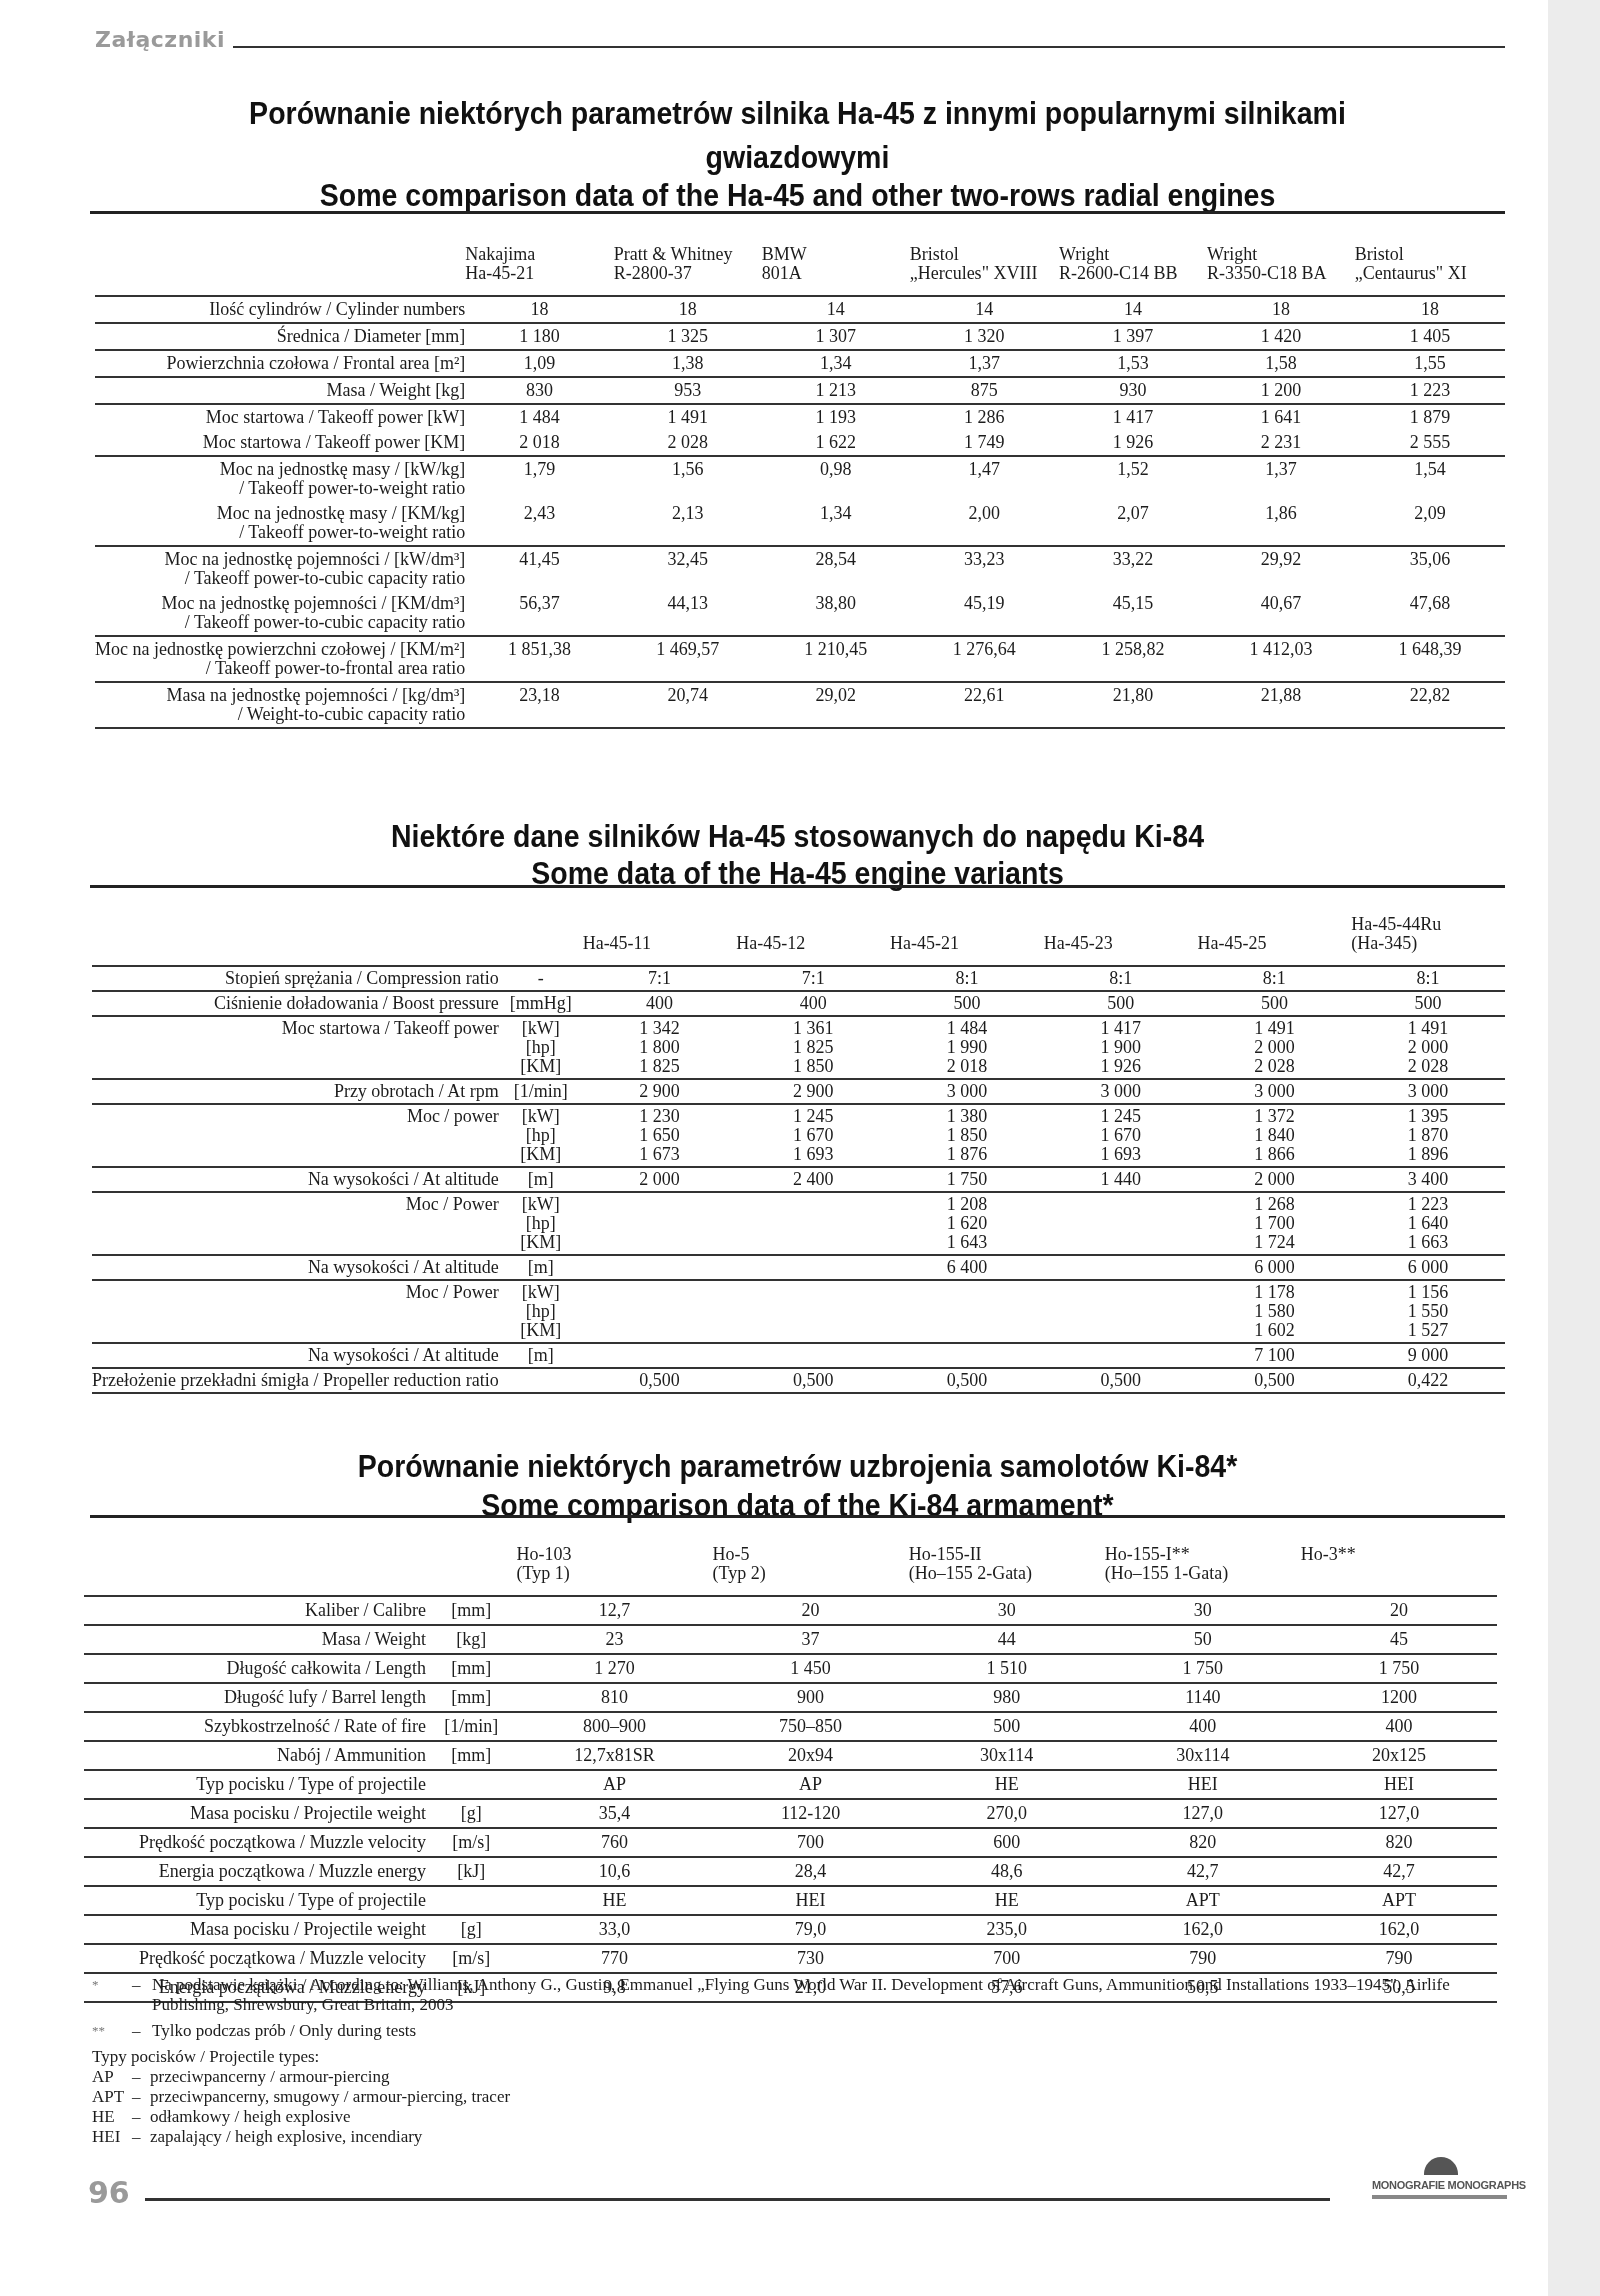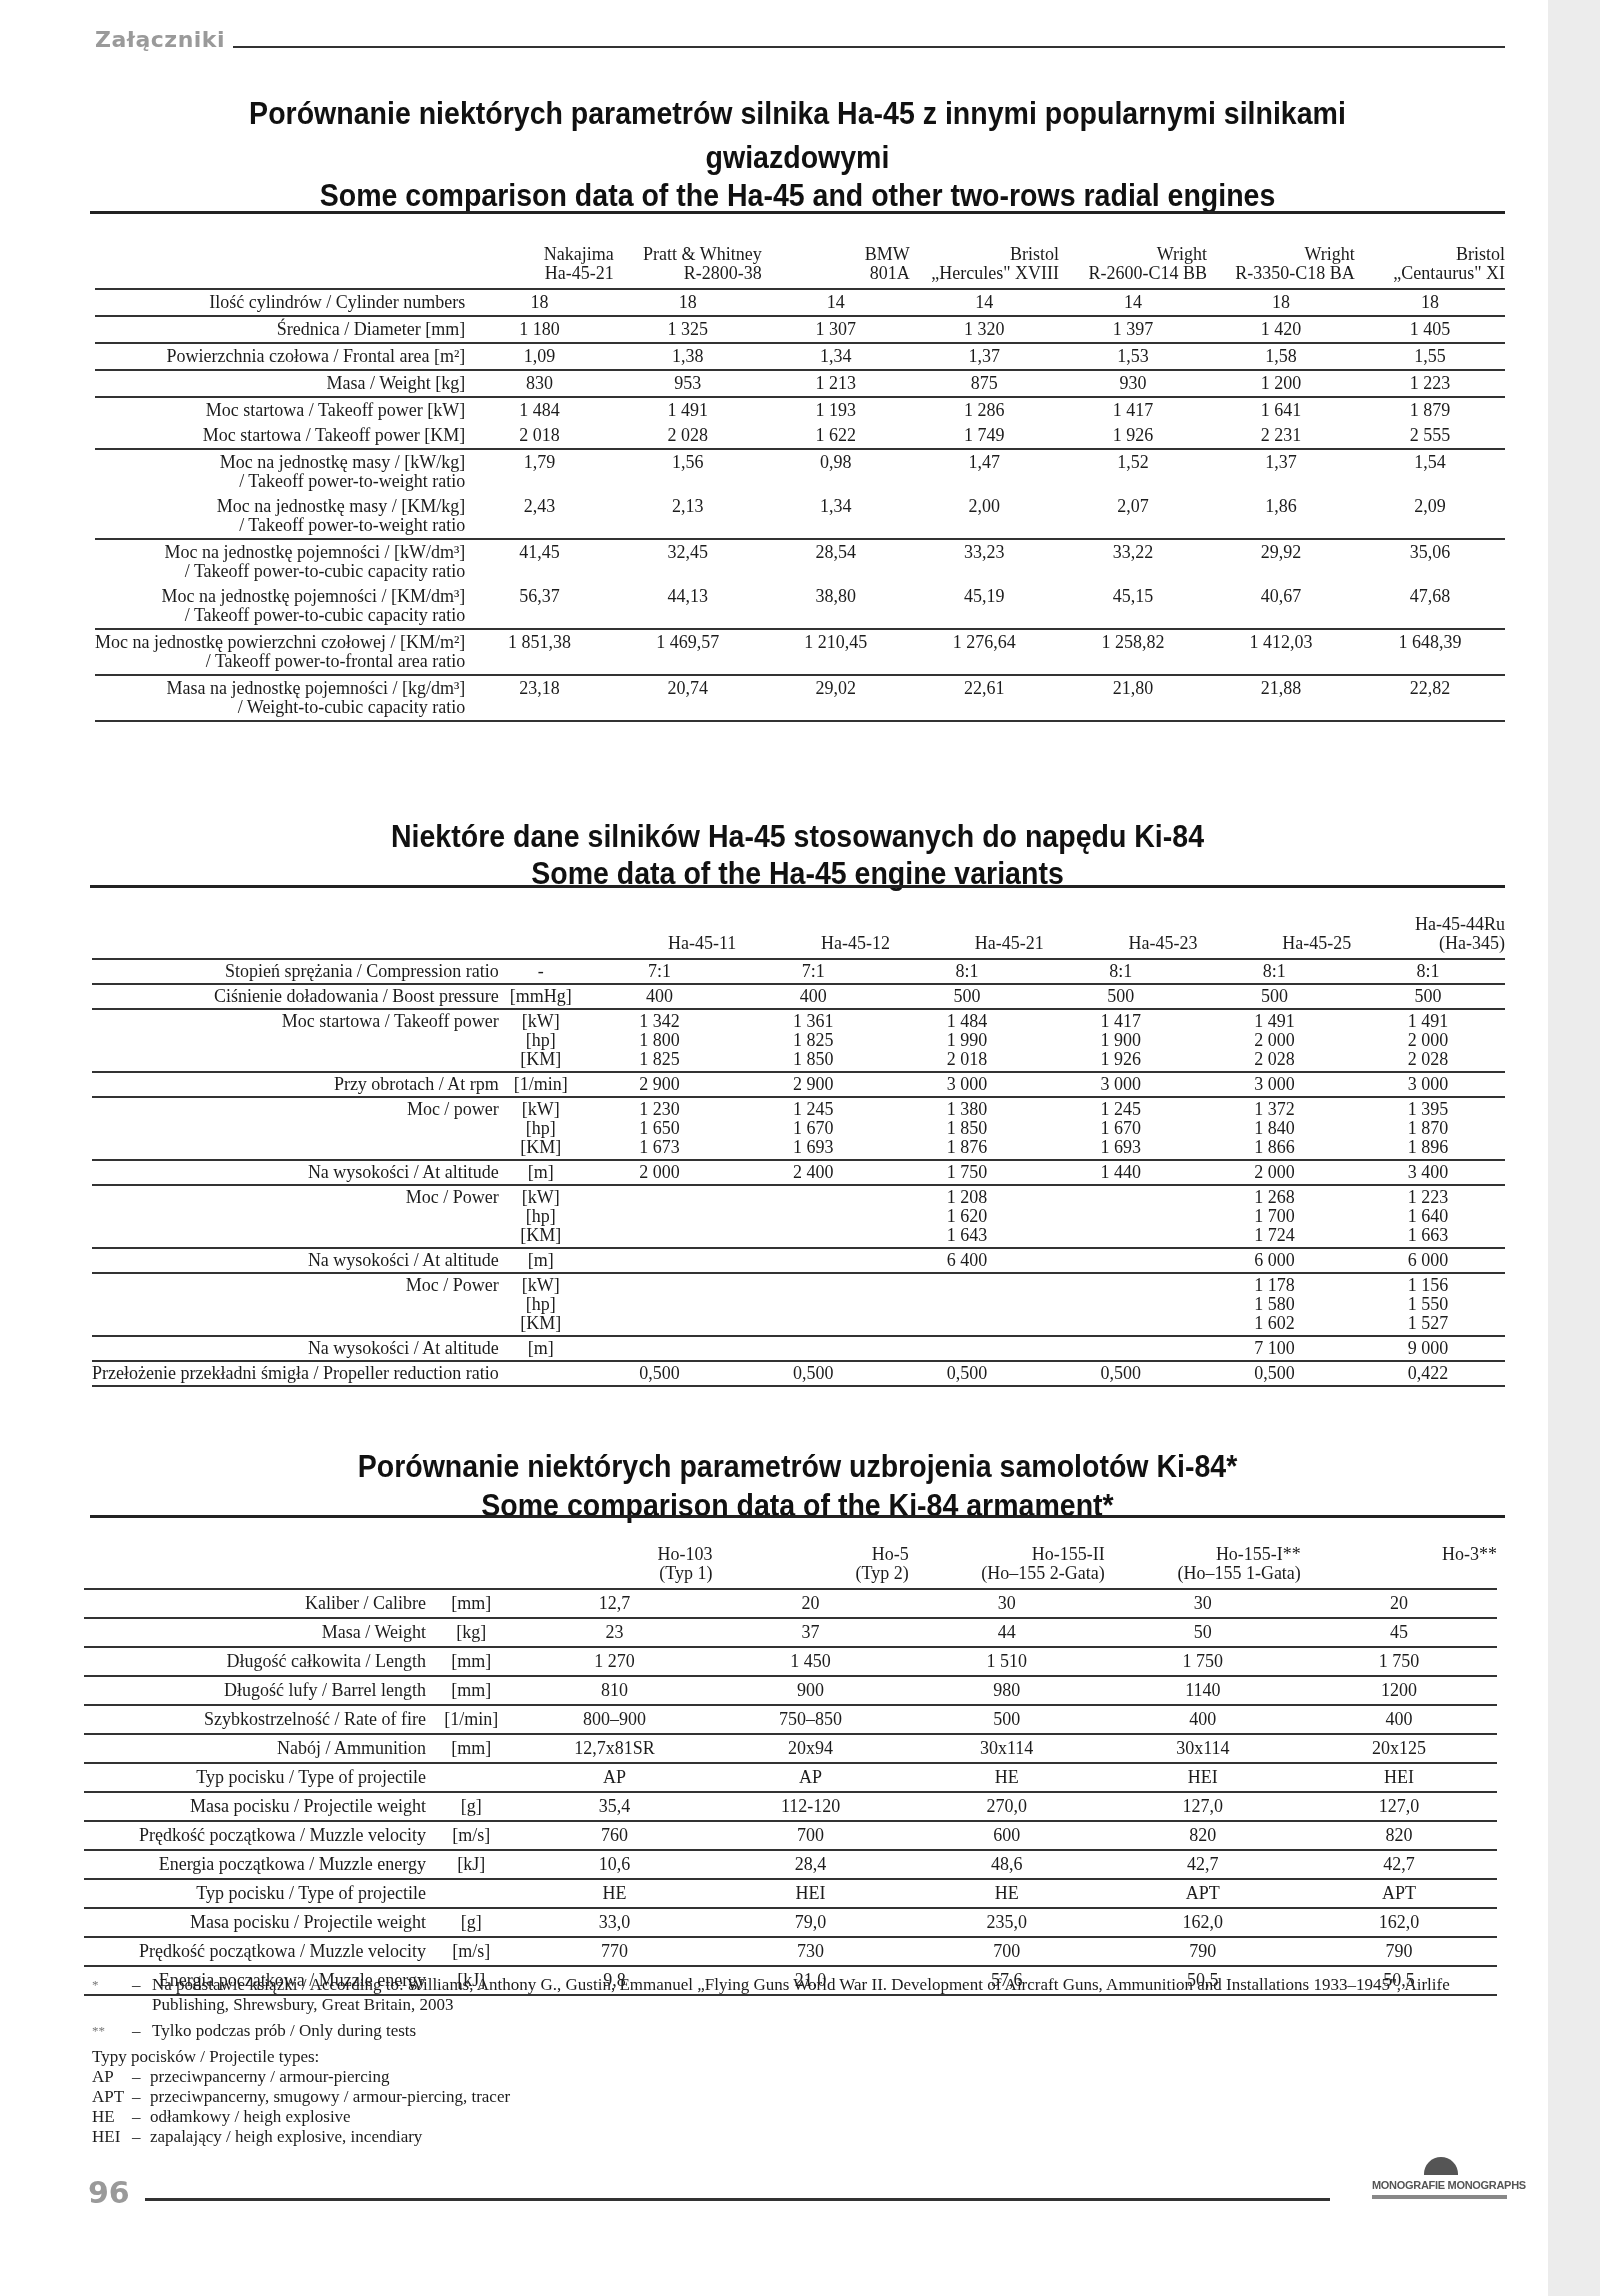--- a/index.html
+++ b/index.html
@@ -12,21 +12,21 @@
   .sec-head .rule { flex:1; border-bottom:2px solid #333; margin-left:8px; margin-bottom:4px; }
   .title { position:absolute; left:90px; width:1415px; text-align:center; font-family:"Liberation Sans", sans-serif;
            font-weight:bold; font-size:31px; line-height:44px; color:#111; transform:scaleX(0.92); }
   .thick { position:absolute; left:90px; width:1415px; height:3px; background:#222; }
   table { position:absolute; border-collapse:collapse; font-size:18px; line-height:19px; }
   td, th { padding:0; vertical-align:top; font-weight:normal; }
   .lbl-c { text-align:right; white-space:nowrap; }
   .val { text-align:center; white-space:nowrap; }
   .unit { text-align:center; white-space:nowrap; }
   tr.b td { border-bottom:2px solid #333; }
-  thead th { border-bottom:2px solid #333; font-size:18px; line-height:19px; text-align:right; padding-bottom:5px; vertical-align:bottom; }
+  thead th { border-bottom:2px solid #333; font-size:18px; line-height:19px; text-align:left; padding-bottom:12px; vertical-align:bottom; }
   .t1 { left:95px; top:245px; width:1410px; }
   .t1 td { padding-top:3px; padding-bottom:3px; }
   .t2 { left:92px; top:915px; width:1413px; }
   .t2 td { padding-top:2px; padding-bottom:2px; }
   .t3 { left:84px; top:1545px; width:1413px; }
   .t3 td { padding-top:4px; padding-bottom:4px; }
   .foot { position:absolute; left:92px; top:1975px; width:1420px; font-size:17px; line-height:20px; }
   .fn { display:flex; margin-bottom:6px; }
   .fn .mk { width:40px; color:#777; font-size:13px; }
   .fn .dash { width:20px; }
@@ -61,21 +61,21 @@
   <table class="t1" id="t1">
     <thead>
         <tr id="t1-head">
           <th style="width:315px"></th>
           <th style="width:156px">
             <div>Nakajima</div>
             <div>Ha-45-21</div>
           </th>
           <th style="width:156px">
             <div>Pratt &amp; Whitney</div>
-            <div>R-2800-38</div>
+            <div>R-2800-37</div>
           </th>
           <th style="width:156px">
             <div>BMW</div>
             <div>801A</div>
           </th>
           <th style="width:156px">
             <div>Bristol</div>
             <div>„Hercules" XVIII</div>
           </th>
           <th style="width:156px">

